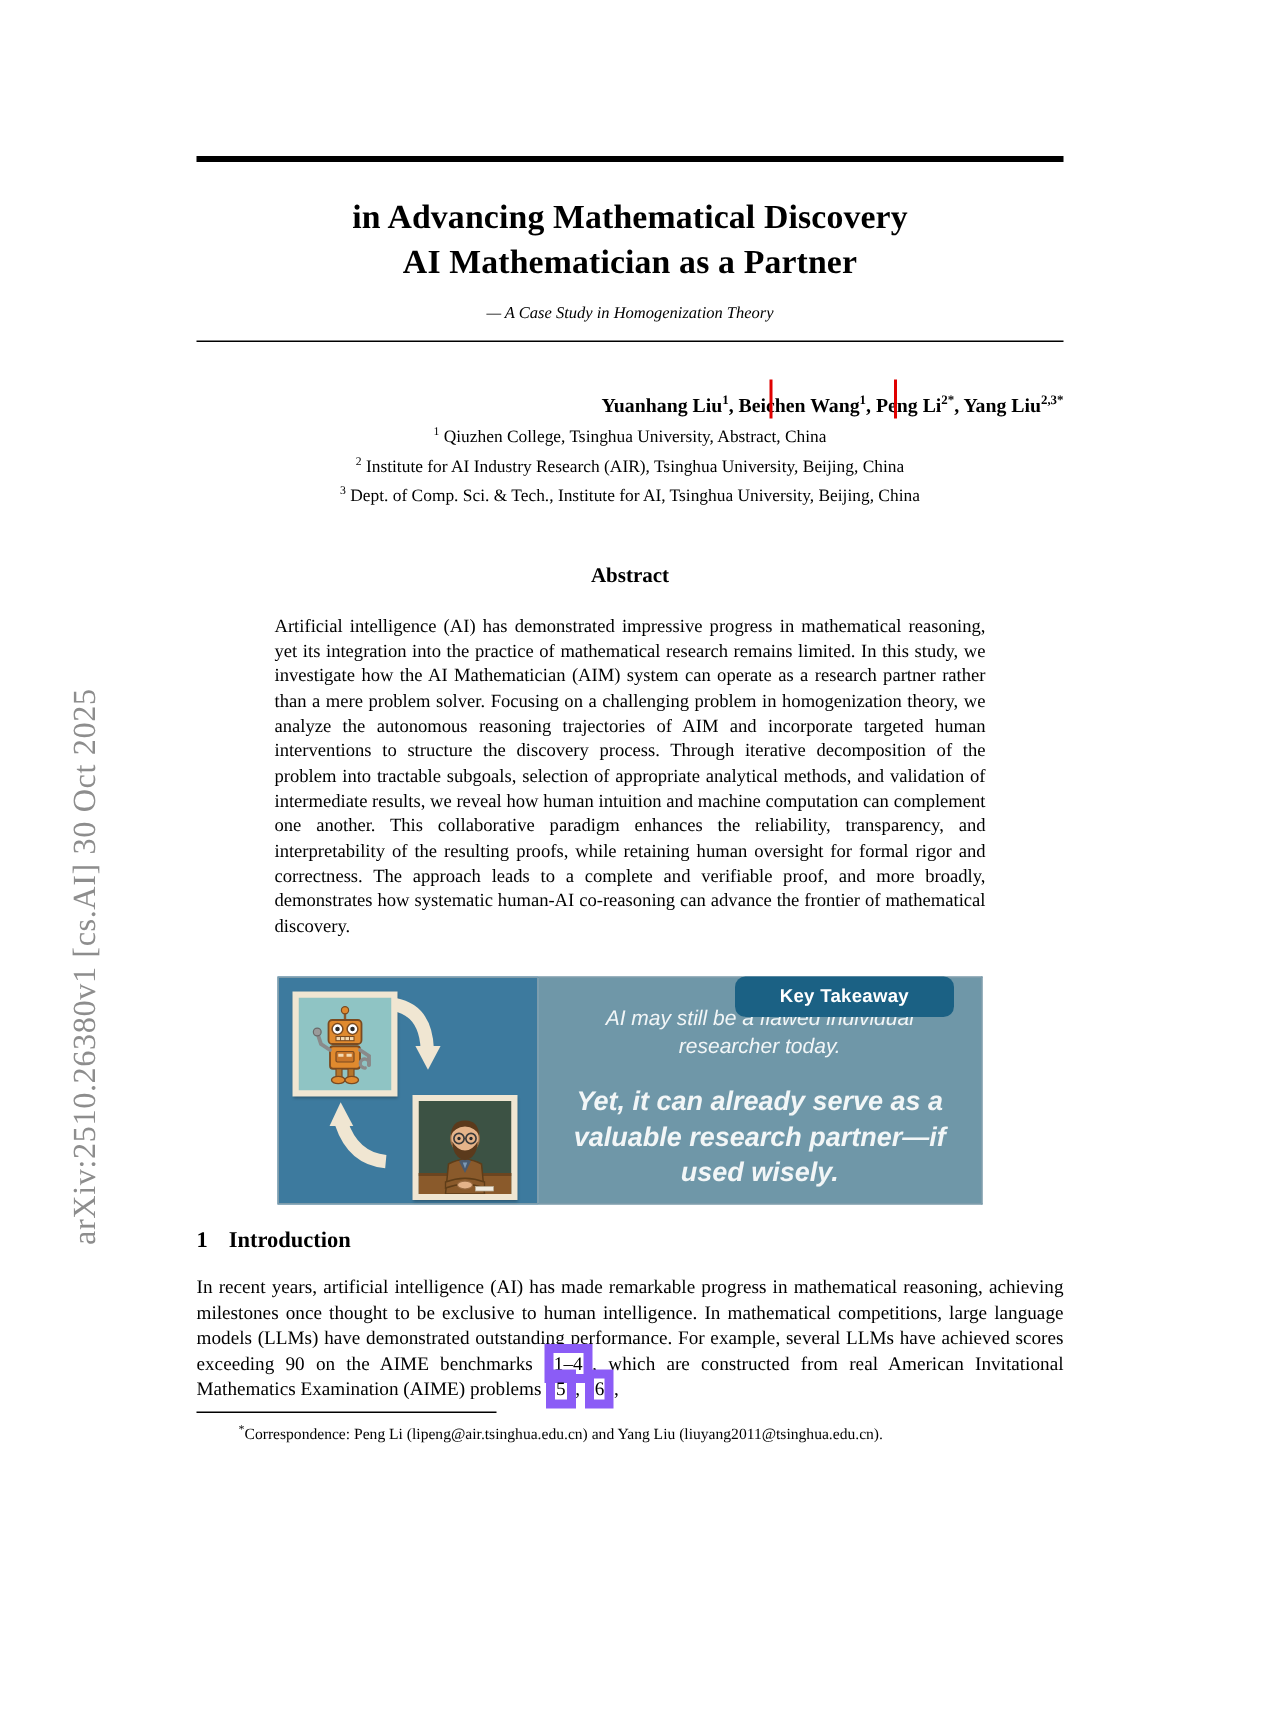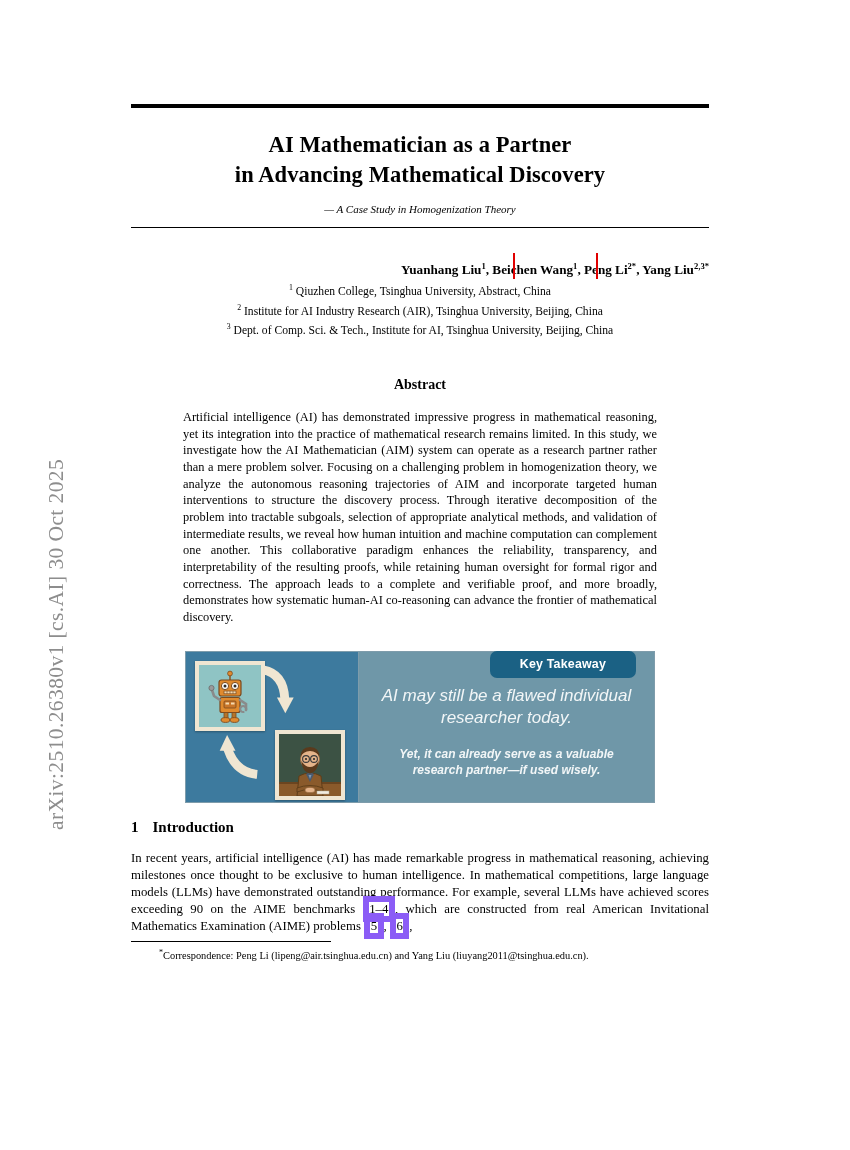--- a/index.html
+++ b/index.html
@@ -172,26 +172,26 @@
     z-index: 5;
   }
   .takeaway-line {
     font-family: "Liberation Sans", "DejaVu Sans", sans-serif;
     color: #f2f6f7;
     font-style: italic;
     text-align: center;
     line-height: 1.32;
   }
   #takeaway-primary {
-    font-size: 17px;
+    font-size: 14px;
     font-weight: normal;
     margin-top: 8px;
   }
   #takeaway-secondary {
-    font-size: 12px;
+    font-size: 18px;
     font-weight: bold;
     margin-top: 17px;
   }
 
   
   .photo-frame {
     position: absolute;
     background: #f0e6d2;
     padding: 4px 4px 4px 4px;
     box-shadow: 0 1px 2px rgba(0,0,0,0.3);
@@ -248,22 +248,22 @@
 
 <div id="arxiv-stamp">
   <div class="stamp-text">arXiv:2510.26380v1  [cs.AI]  30 Oct 2025</div>
 </div>
 
 <div id="page">
 
   <div class="rule-thick"></div>
 
   <div id="title-block">
+    <div class="title-line">in Advancing Mathematical Discovery</div>
     <div class="title-line">AI Mathematician as a Partner</div>
-    <div class="title-line">in Advancing Mathematical Discovery</div>
     <div id="subtitle">— A Case Study in Homogenization Theory</div>
   </div>
 
   <div class="rule-thin"></div>
 
   <div id="authors-block">
     <div id="author-line">
       <span>Yuanhang Liu</span><sup>1</sup>,
       <span>Beichen Wang</span><sup>1</sup>,
       <span>Peng Li</span><sup>2*</sup>,

